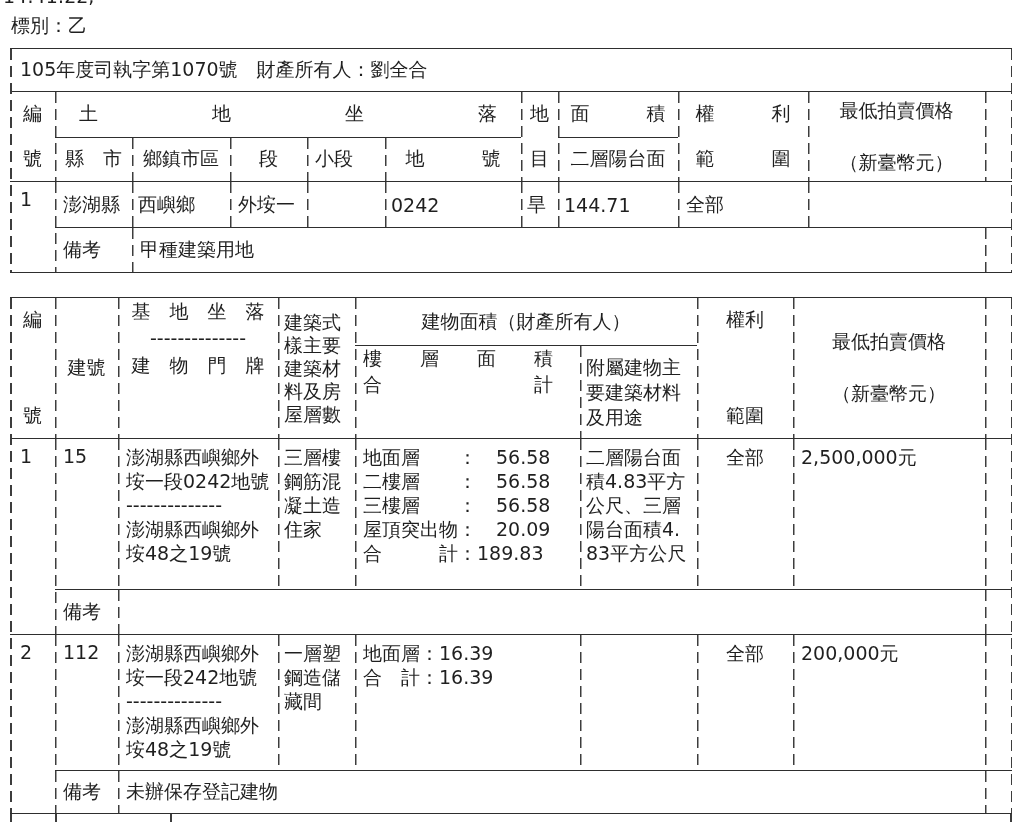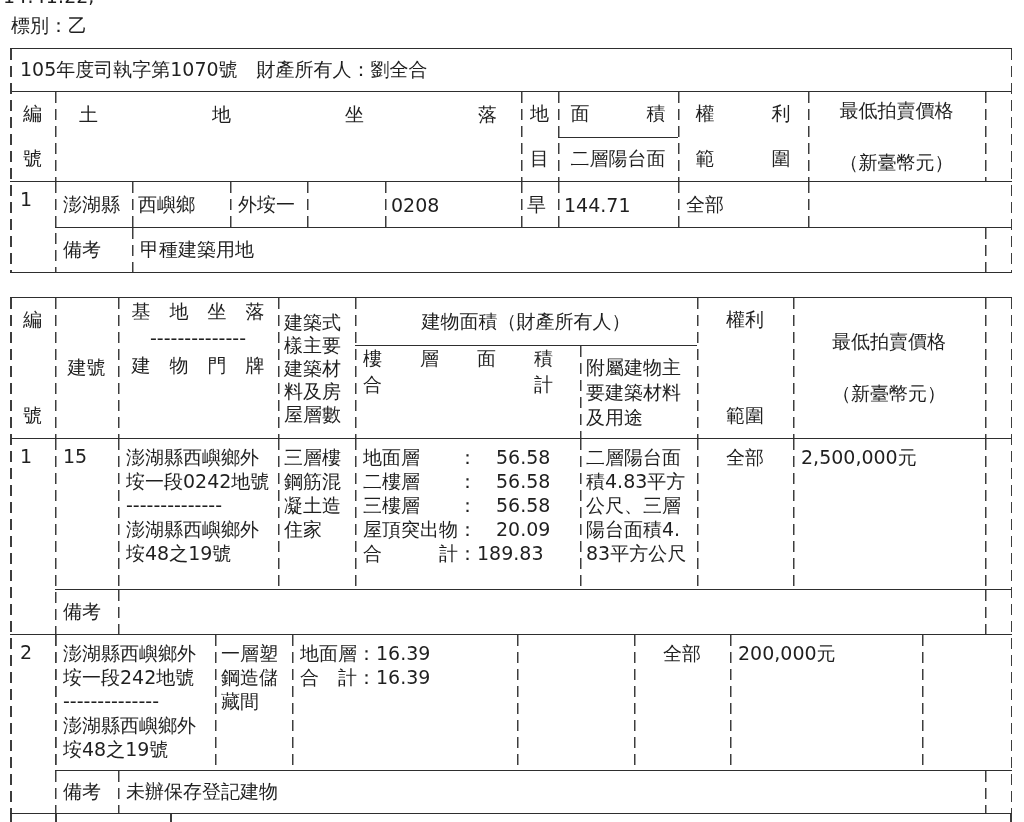--- a/index.html
+++ b/index.html
@@ -79,20 +79,27 @@
       <div class="cell flex1 vc pl10">105年度司執字第1070號　財產所有人：劉全合</div>
     </div>
 
     <div class="trow bt h90">
       <div class="cell w45 spread">
         <span>編</span>
         <span>號</span>
       </div>
       <div class="cell w466 vl col">
         <div class="h45 ctr">土　　　　　　地　　　　　　坐　　　　　　落</div>
+        <div class="h45 bt trow">
+          <div class="cell w77 ctr">縣　市</div>
+          <div class="cell w98 vl ctr">鄉鎮市區</div>
+          <div class="cell w77 vl ctr">段</div>
+          <div class="cell w78 vl vc pl8">小段</div>
+          <div class="cell w136 vl ctr">地　　　號</div>
+        </div>
       </div>
       <div class="cell w37 vl spread">
         <span>地</span>
         <span>目</span>
       </div>
       <div class="cell w120 vl col">
         <div class="h45 ctr">面　　　積</div>
         <div class="h45 bt ctr">二層陽台面</div>
       </div>
       <div class="cell w130 vl spread">
@@ -107,21 +114,21 @@
     </div>
 
     <div class="trow bt">
       <div class="cell w45 pl10 top">1</div>
       <div class="cell flex1 vl col">
         <div class="h45 trow">
           <div class="cell w77 vc pl8">澎湖縣</div>
           <div class="cell w98 vl vc pl6">西嶼鄉</div>
           <div class="cell w77 vl vc pl8">外垵一</div>
           <div class="cell w78 vl vc pl6"></div>
-          <div class="cell w136 vl vc pl6">0208</div>
+          <div class="cell w136 vl vc pl6">0242</div>
           <div class="cell w37 vl vc pl6">旱</div>
           <div class="cell w120 vl vc pl6">144.71</div>
           <div class="cell w130 vl vc pl8">全部</div>
           <div class="cell w27 vl"></div>
         </div>
         <div class="h45 bt trow">
           <div class="cell w77 vc pl8">備考</div>
           <div class="cell flex1 vl vc pl8">甲種建築用地</div>
           <div class="cell w27 vl"></div>
         </div>
@@ -203,20 +210,21 @@
           <div class="cell flex1 vl vc pl8"></div>
           <div class="cell w27 vl"></div>
         </div>
       </div>
     </div>
 
     <div class="trow bt">
       <div class="cell w45 pl10 top">2</div>
       <div class="cell flex1 vl col">
         <div class="h135 trow">
+          <div class="cell w63 pl8 top">112</div>
           <div class="cell w160 vl pre lh24 pl8 top">澎湖縣西嶼鄉外
 垵一段242地號
 --------------
 澎湖縣西嶼鄉外
 垵48之19號</div>
           <div class="cell w77 vl pre lh24 pl6 top">一層塑
 鋼造儲
 藏間</div>
           <div class="cell w225 vl pre lh24 pl8 top">地面層：16.39
 合　計：16.39</div>

